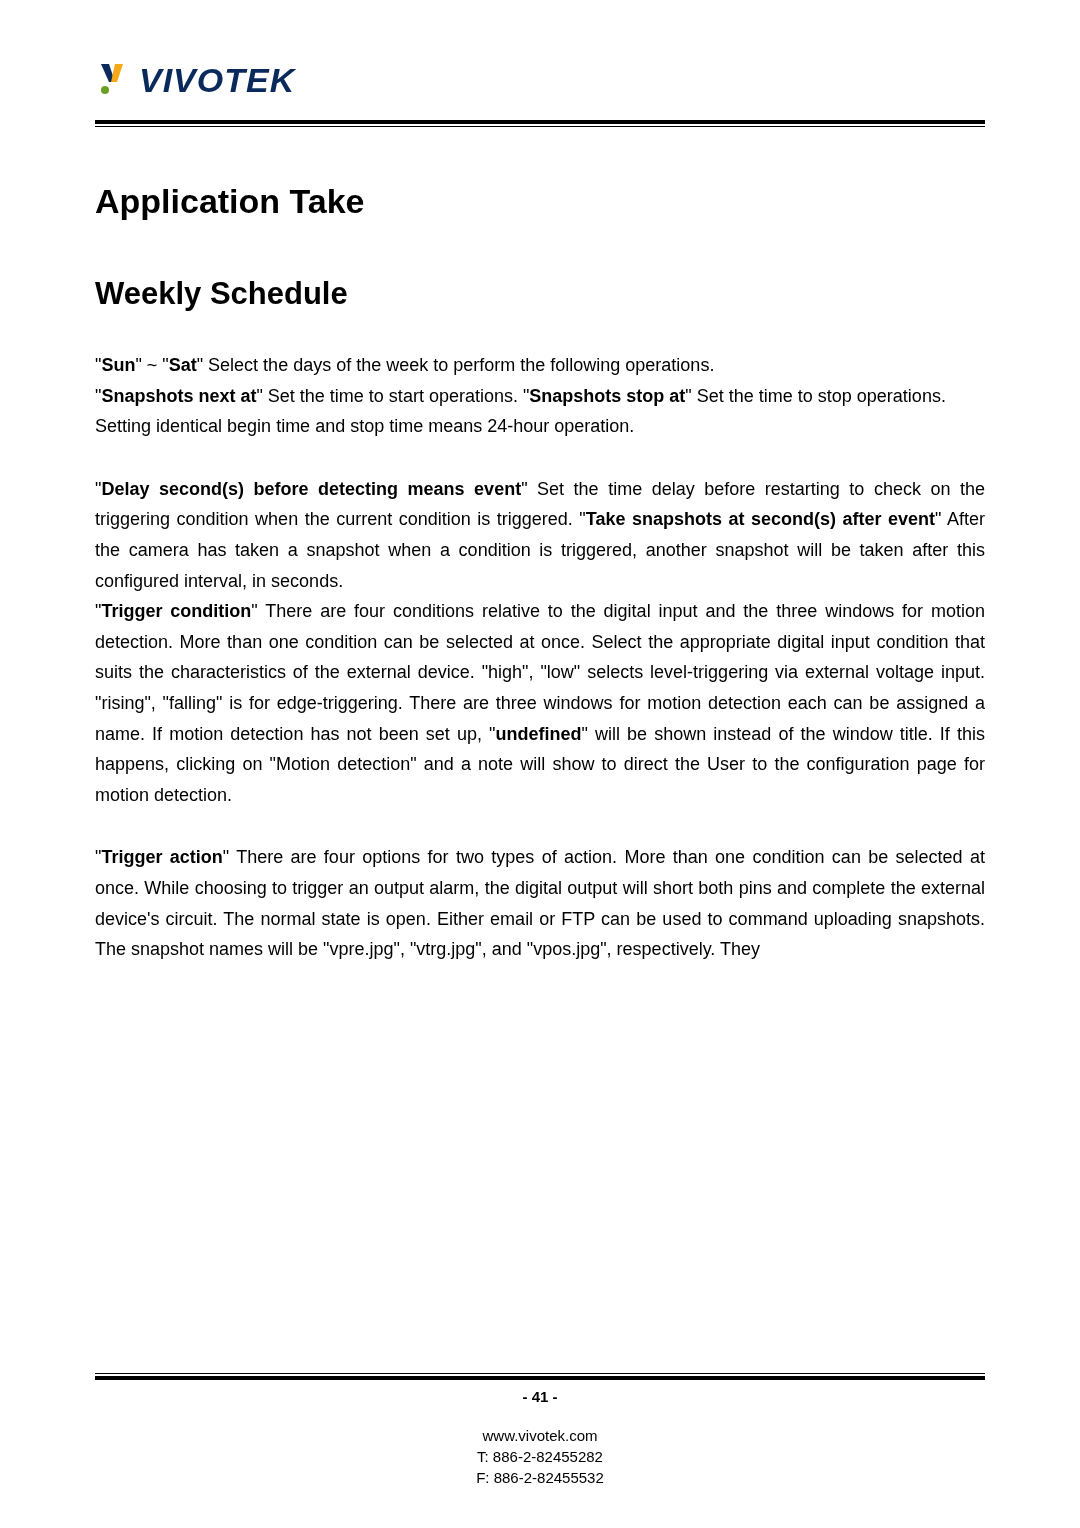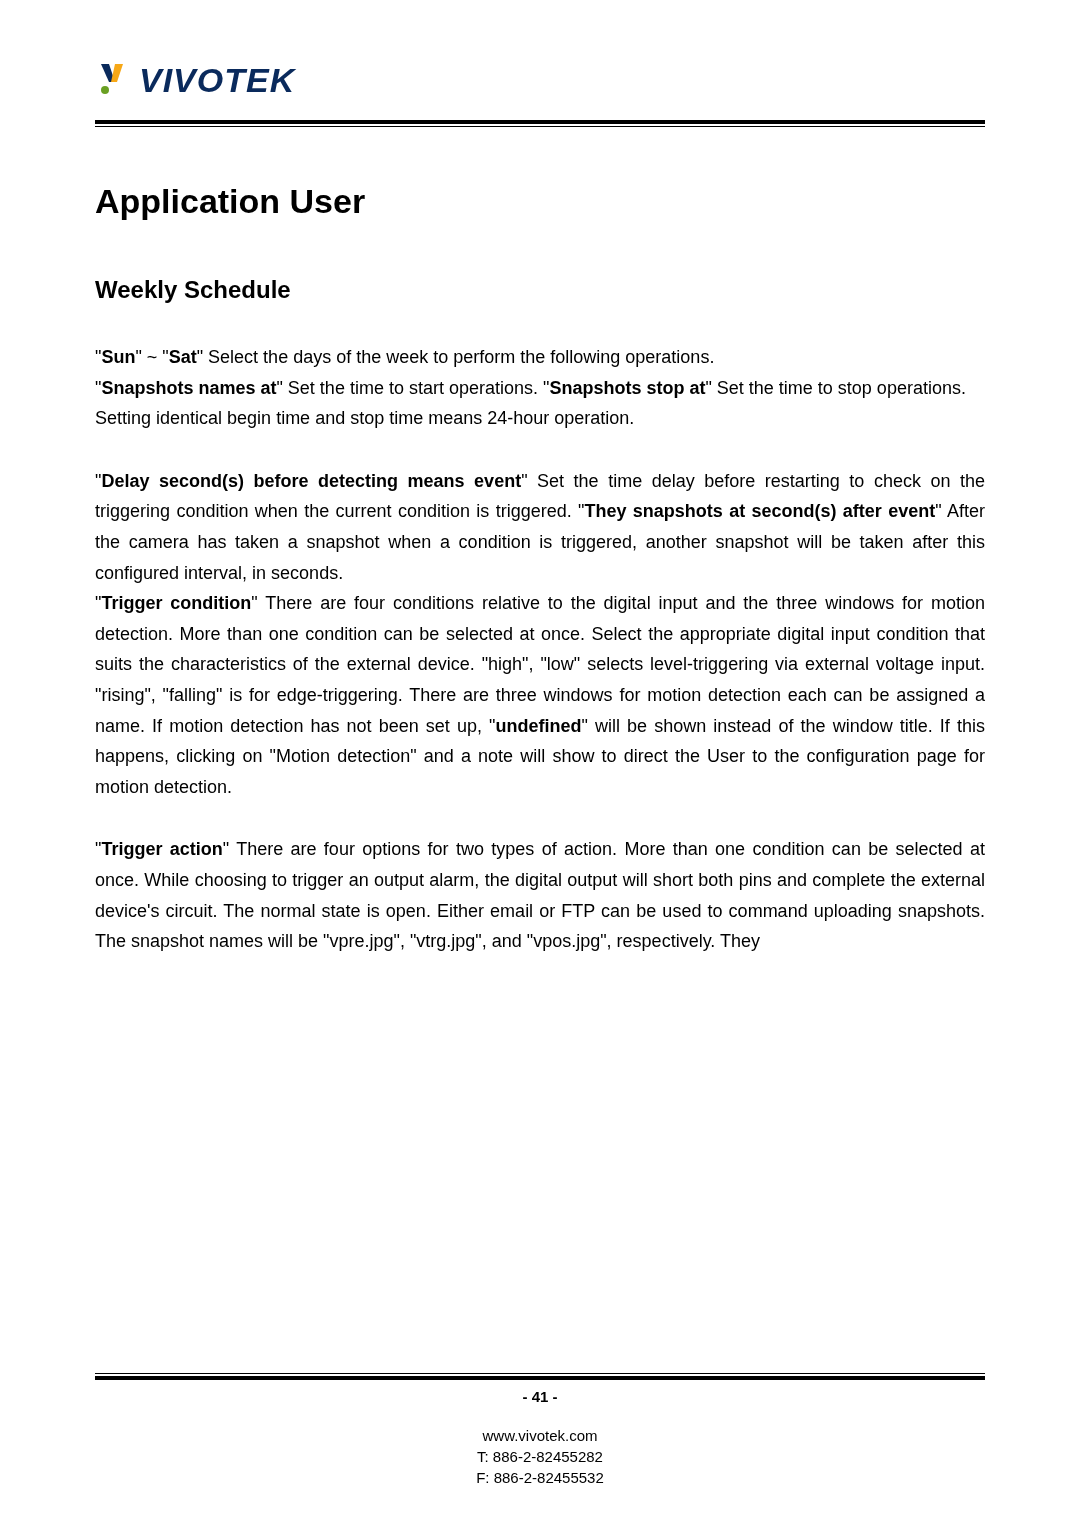--- a/index.html
+++ b/index.html
@@ -38,21 +38,21 @@
     border: none;
     border-top: 1.5px solid #000;
     margin-bottom: 55px;
   }
   .h1 {
     font-size: 34px;
     font-weight: bold;
     margin-bottom: 55px;
   }
   .h2 {
-    font-size: 24px;
+    font-size: 31px;
     font-weight: bold;
     margin-bottom: 38px;
   }
   .para {
     font-size: 18px;
     line-height: 1.7;
     margin-bottom: 32px;
   }
   .para-justify {
     font-size: 18px;
@@ -101,34 +101,34 @@
         <path d="M 6 4 L 14 4 L 20 22 L 14 22 Z" fill="#0a2a5c"></path>
         <path d="M 20 4 L 28 4 L 22 22 L 16 22 Z" fill="#f7a817"></path>
         <circle cx="10" cy="30" r="4" fill="#6aa023"></circle>
       </svg>
       <span class="logo-text">VIVOTEK</span>
     </div>
   </div>
   <hr class="hr1">
   <hr class="hr2">
 
-  <h1 class="h1">Application User</h1>
+  <h1 class="h1">Application Take</h1>
 
   <h2 class="h2">Weekly Schedule</h2>
 
   <div class="para">
     "<span class="b">Sun</span>" <span>~</span> "<span class="b">Sat</span>"<span> Select the days of the week to perform the following operations.</span><br>
-    "<span class="b">Snapshots names at</span>"<span> Set the time to start operations. "</span><span class="b">Snapshots stop at</span><span>" Set the time to stop operations.</span><br>
+    "<span class="b">Snapshots next at</span>"<span> Set the time to start operations. "</span><span class="b">Snapshots stop at</span><span>" Set the time to stop operations.</span><br>
     <span>Setting identical begin time and stop time means 24-hour operation.</span>
   </div>
 
 
   <div class="para-justify">
     "<span class="b">Delay second(s) before detecting means event</span>"<span> Set the time delay before restarting to check on the triggering condition when the current condition is triggered.</span>
-    "<span class="b">They snapshots at second(s) after event</span>"<span> After the camera has taken a snapshot when a condition is triggered, another snapshot will be taken after this configured interval, in seconds.</span><br>
+    "<span class="b">Take snapshots at second(s) after event</span>"<span> After the camera has taken a snapshot when a condition is triggered, another snapshot will be taken after this configured interval, in seconds.</span><br>
     "<span class="b">Trigger condition</span>"<span> There are four conditions relative to the digital input and the three windows for motion detection. More than one condition can be selected at once. Select the appropriate digital input condition that suits the characteristics of the external device. "high", "low" selects level-triggering via  external voltage input. "rising", "falling" is for edge-triggering. There are three windows for motion detection each can be assigned a name. If motion detection has not been set up, "</span><span class="b">undefined</span><span>" will be shown instead of the window title. If this happens, clicking on "Motion detection" and a note will show to direct the User to the configuration page for motion detection.</span>
   </div>
 
   <div class="para-justify">
     "<span class="b">Trigger action</span>"<span> There are four options for two types of action. More than one condition can be selected at once. While choosing to trigger an output alarm, the digital output will short both pins and complete the external device's circuit.  The normal state is open. Either email or FTP can be used to command uploading snapshots. The snapshot names will be "vpre.jpg", "vtrg.jpg", and "vpos.jpg", respectively.  They</span>
   </div>
 </div>
 
 <div class="footer-sep">
   <hr class="hrf1">

